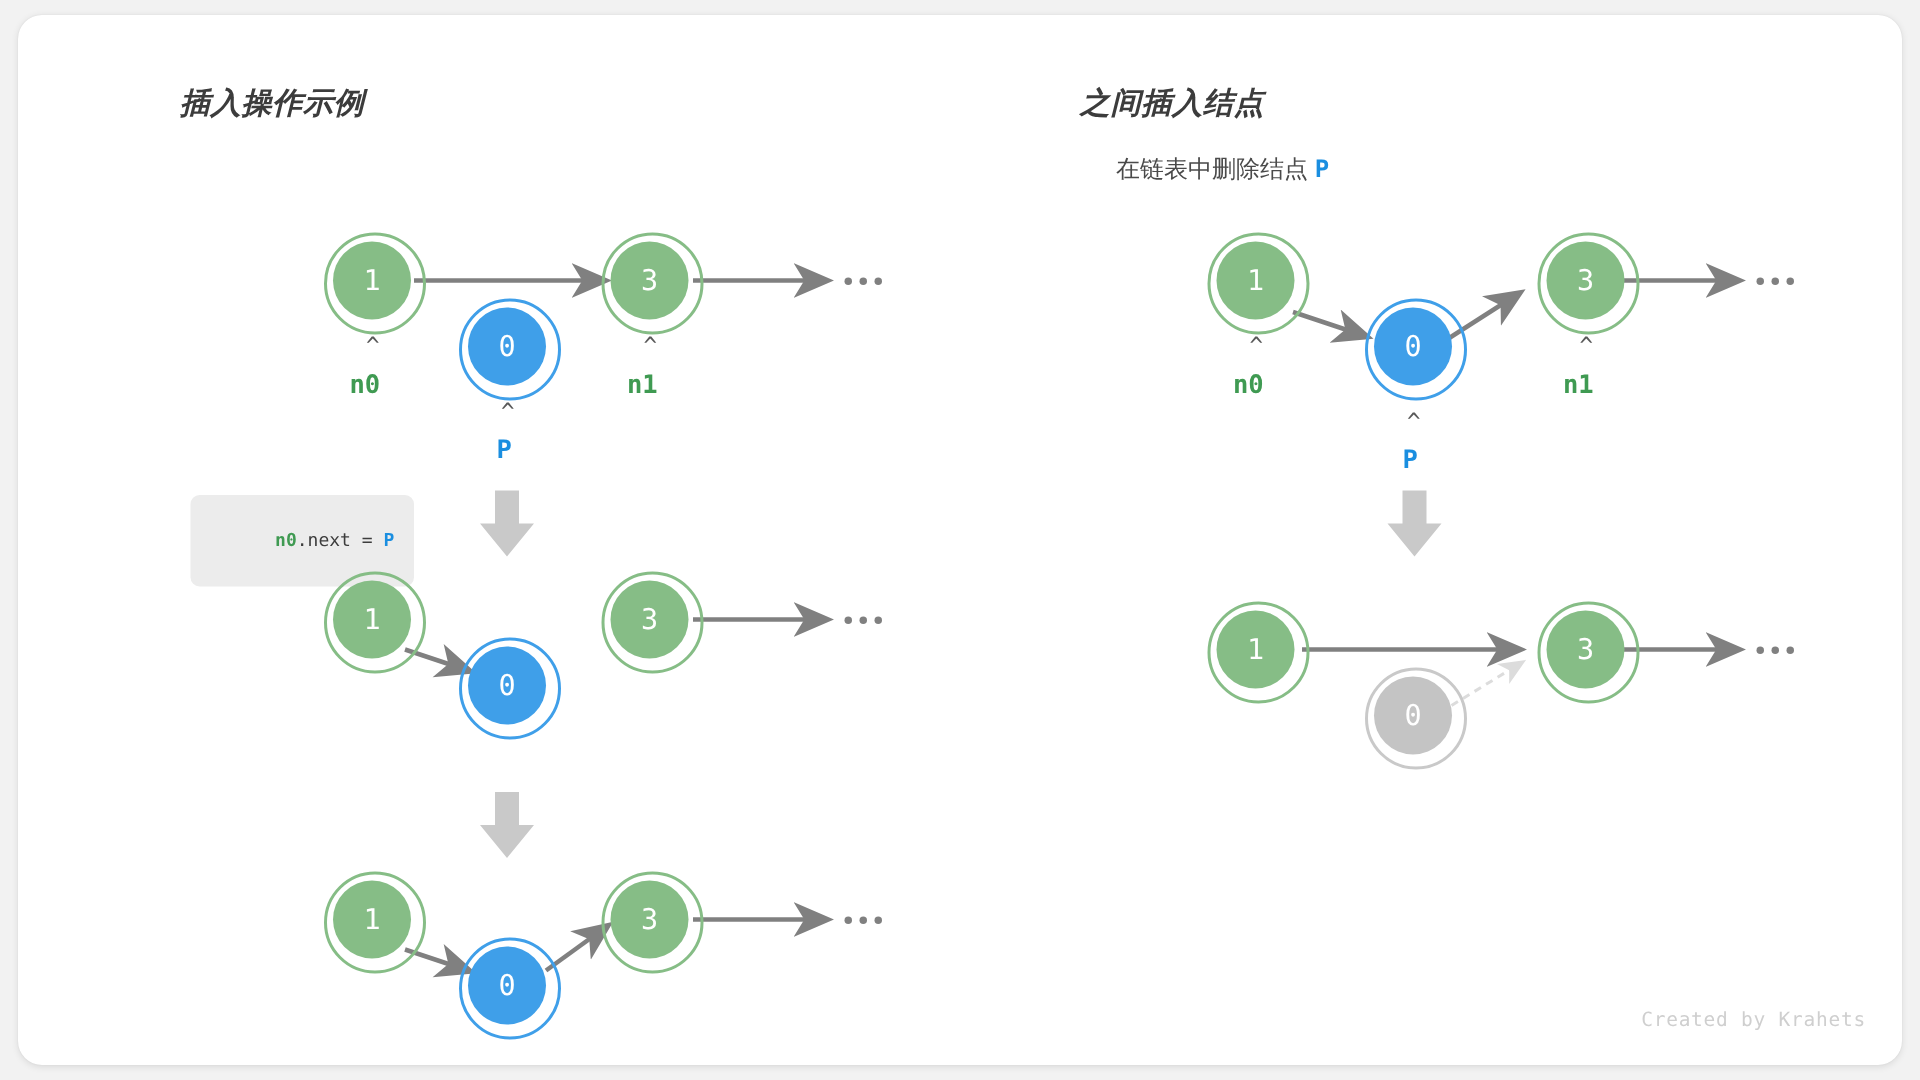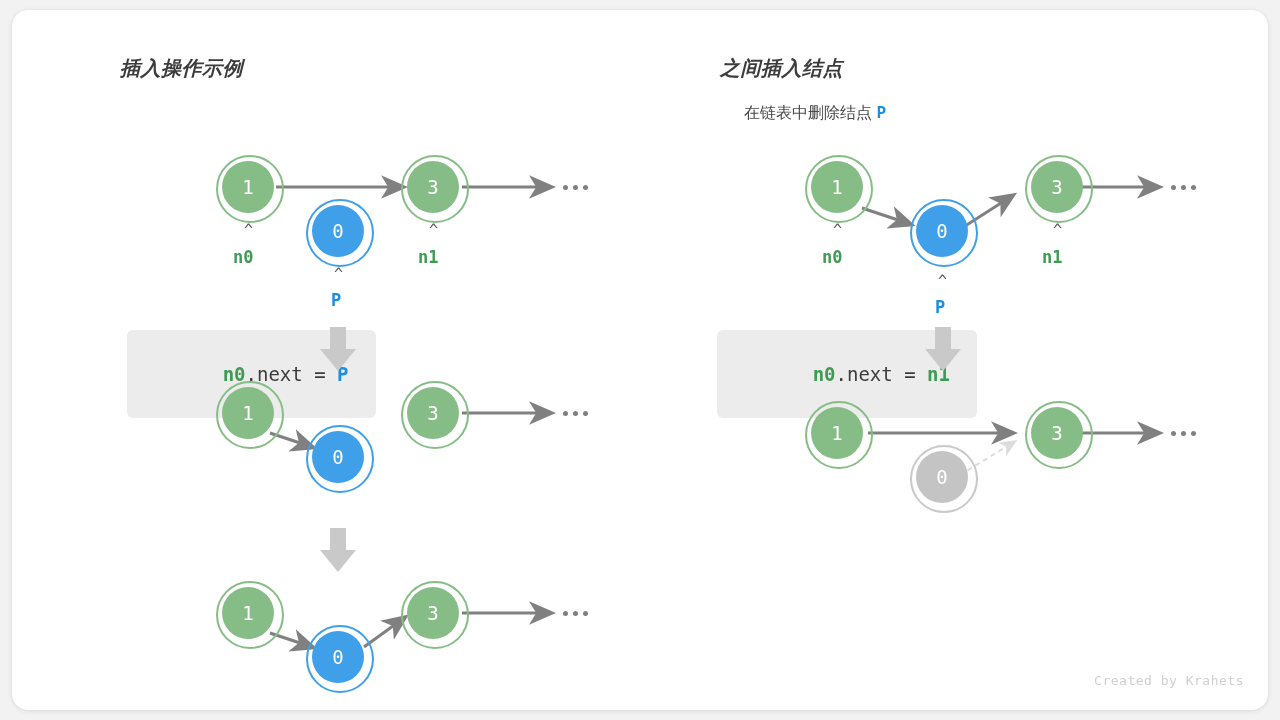--- a/index.html
+++ b/index.html
@@ -124,23 +124,23 @@
     border-radius: 50%;
     background: #808080;
     display: block;
   }
 
   
   .code-badge {
     position: absolute;
     background: #ececec;
     border-radius: 6px;
-    padding: 7px 27px;
-    font-family: "DejaVu Sans Mono", "Liberation Mono", monospace;
-    font-size: 19px;
+    padding: 7px 13px;
+    font-family: "DejaVu Sans Mono", "Liberation Mono", monospace;
+    font-size: 12px;
     color: #3c3c3c;
     white-space: pre;
     line-height: 1.3;
     z-index: 2;
   }
   .code-badge .tok { font-weight: bold; }
 
   
   .down-arrow { position: absolute; z-index: 2; }
 
@@ -293,23 +293,20 @@
     </div>
     <div class="caret" style="left:413px; top:213px;">^</div>
     <div class="ptr-label c-green" style="left:402px; top:239px;">n1</div>
 
     <div class="ellipsis" style="left:531px; top:175px;">
       <span></span>
         <span></span>
         <span></span>
     </div>
 
-    <div class="code-badge" style="left:77px; top:320px;">
-      <span class="tok c-green">n0</span><span>.next = </span><span class="tok c-green">n1</span>
-    </div>
     <svg class="down-arrow" style="left:283px; top:315px;" width="40" height="48">
       <path d="M12,2 L28,2 L28,24 L38,24 L20,46 L2,24 L12,24 Z" fill="#c9c9c9"></path>
     </svg>
 
     <div class="node node-green" style="left:171px; top:397px;">
       <span class="node-val">1</span>
     </div>
     <div class="node node-gray" style="left:276px; top:441px;">
       <span class="node-val">0</span>
     </div>

